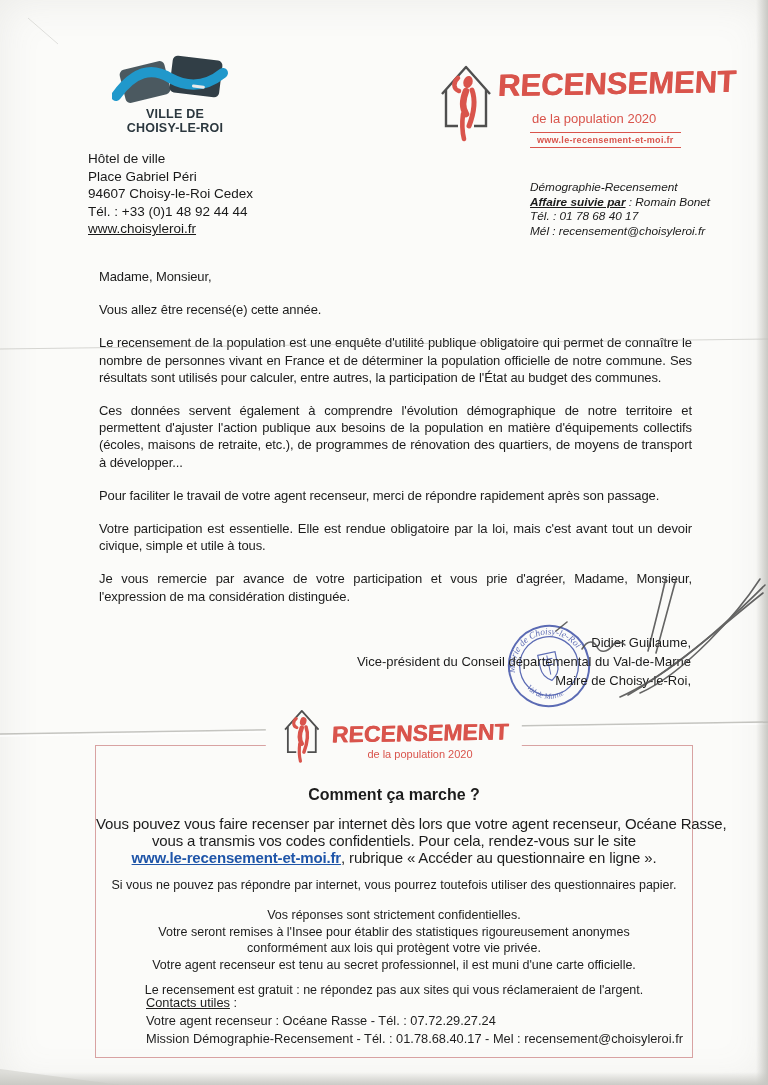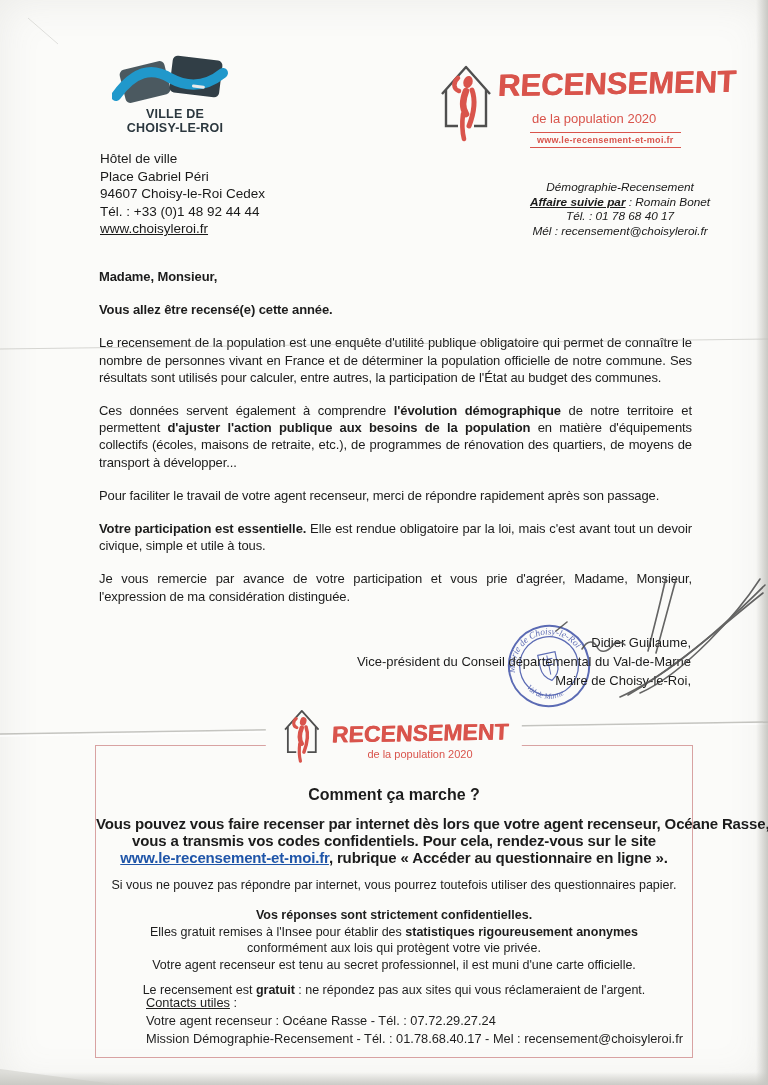--- a/index.html
+++ b/index.html
@@ -6,38 +6,38 @@
   .page{
     position:relative; width:768px; height:1085px; margin:0 auto;
     background:#fbfbf9; overflow:hidden;
     font-family:"Liberation Sans", sans-serif; color:#1e1e1e;
     box-shadow:inset 0 0 40px rgba(120,120,115,.12);
   }
   
   .city-logo{position:absolute; left:112px; top:54px; width:126px; height:52px;}
   .city-name{position:absolute; left:100px; top:107px; width:150px; text-align:center;
     font-weight:bold; font-size:12.5px; line-height:14px; color:#2b373e; letter-spacing:.2px;}
-  .address{position:absolute; left:100px; top:150px; font-size:13.5px; line-height:17.5px; color:#191919;}
+  .address{position:absolute; left:88px; top:150px; font-size:13.5px; line-height:17.5px; color:#191919;}
   .address a{color:#191919; text-decoration:underline;}
   .census-logo-top{position:absolute; left:432px; top:58px; width:330px; height:96px;}
   .house-icon{display:block;}
   .census-title{font-weight:bold; color:#d9544c; transform:skewX(-4deg) rotate(-1deg);
     text-shadow:.6px 0 0 #d9544c; white-space:nowrap;}
   .census-sub{color:#d9544c; white-space:nowrap;}
   .census-site{display:inline-block; border-top:1.5px solid #d9544c; border-bottom:1.5px solid #d9544c;
     color:#d9544c; font-weight:bold; font-size:9px; padding:2px 7px; letter-spacing:.3px; white-space:nowrap;}
   .contact-block{position:absolute; left:530px; top:180px; font-style:italic; font-size:11.8px;
-    line-height:14.6px; color:#1a1a1a;text-align:center;}
+    line-height:14.6px; color:#1a1a1a;}
   .contact-block .ul{text-decoration:underline; font-weight:bold;}
   
   .body-text{position:absolute; left:99px; top:268px; width:593px; font-size:13px;
     line-height:17.2px; letter-spacing:-0.1px; color:#1c1c1c;}
   .body-text p{margin:0 0 16px 0; text-align:justify;}
   .body-text p.nj{text-align:left;}
-  b{font-weight:bold;}
+  b{font-weight:normal;}
   
   .sig-scribble{position:absolute; left:470px; top:565px; width:298px; height:150px; z-index:3;}
   .stamp{position:absolute; left:505px; top:622px; width:88px; height:88px; z-index:1; opacity:.85;}
   .sig-names{position:absolute; left:300px; top:633px; width:391px; text-align:right;
     font-size:13px; line-height:19px; z-index:2; color:#1c1c1c;}
   
   .artifact{position:absolute; pointer-events:none;}
   
   .info-box{position:absolute; left:95px; top:745px; width:596px; height:311px;
     border:1px solid #d8a2a2; background:transparent;}
@@ -177,21 +177,21 @@
       <div style="margin-top:12px;font-size:15px;">
         <div class="tight"><b>Vous pouvez vous faire recenser par internet dès lors que votre agent recenseur, Océane Rasse,</b></div>
         <div class="tight"><b>vous a transmis vos codes confidentiels. Pour cela, rendez-vous sur le site</b></div>
         <div class="tight"><a href="#" class="link">www.le-recensement-et-moi.fr</a><b>, rubrique « Accéder au questionnaire en ligne ».</b></div>
       </div>
 
       <div style="margin-top:11px;">Si vous ne pouvez pas répondre par internet, vous pourrez toutefois utiliser des questionnaires papier.</div>
 
       <div style="margin-top:13px;line-height:16.5px;">
         <div><b>Vos réponses sont strictement confidentielles.</b></div>
-        <div><span>Elles gratuit remises à l'Insee pour établir des </span><b>statistiques rigoureusement anonymes</b></div>
+        <div><span>Votre seront remises à l'Insee pour établir des </span><b>statistiques rigoureusement anonymes</b></div>
         <div>conformément aux lois qui protègent votre vie privée.</div>
         <div>Votre agent recenseur est tenu au secret professionnel, il est muni d'une carte officielle.</div>
       </div>
 
       <div style="margin-top:9px;"><span>Le recensement est </span><b>gratuit</b><span> : ne répondez pas aux sites qui vous réclameraient de l'argent.</span></div>
     </div>
 
     <div class="contacts">
       <div><span class="ul">Contacts utiles</span><span> :</span></div>
       <div>Votre agent recenseur : Océane Rasse - Tél. : 07.72.29.27.24</div>

